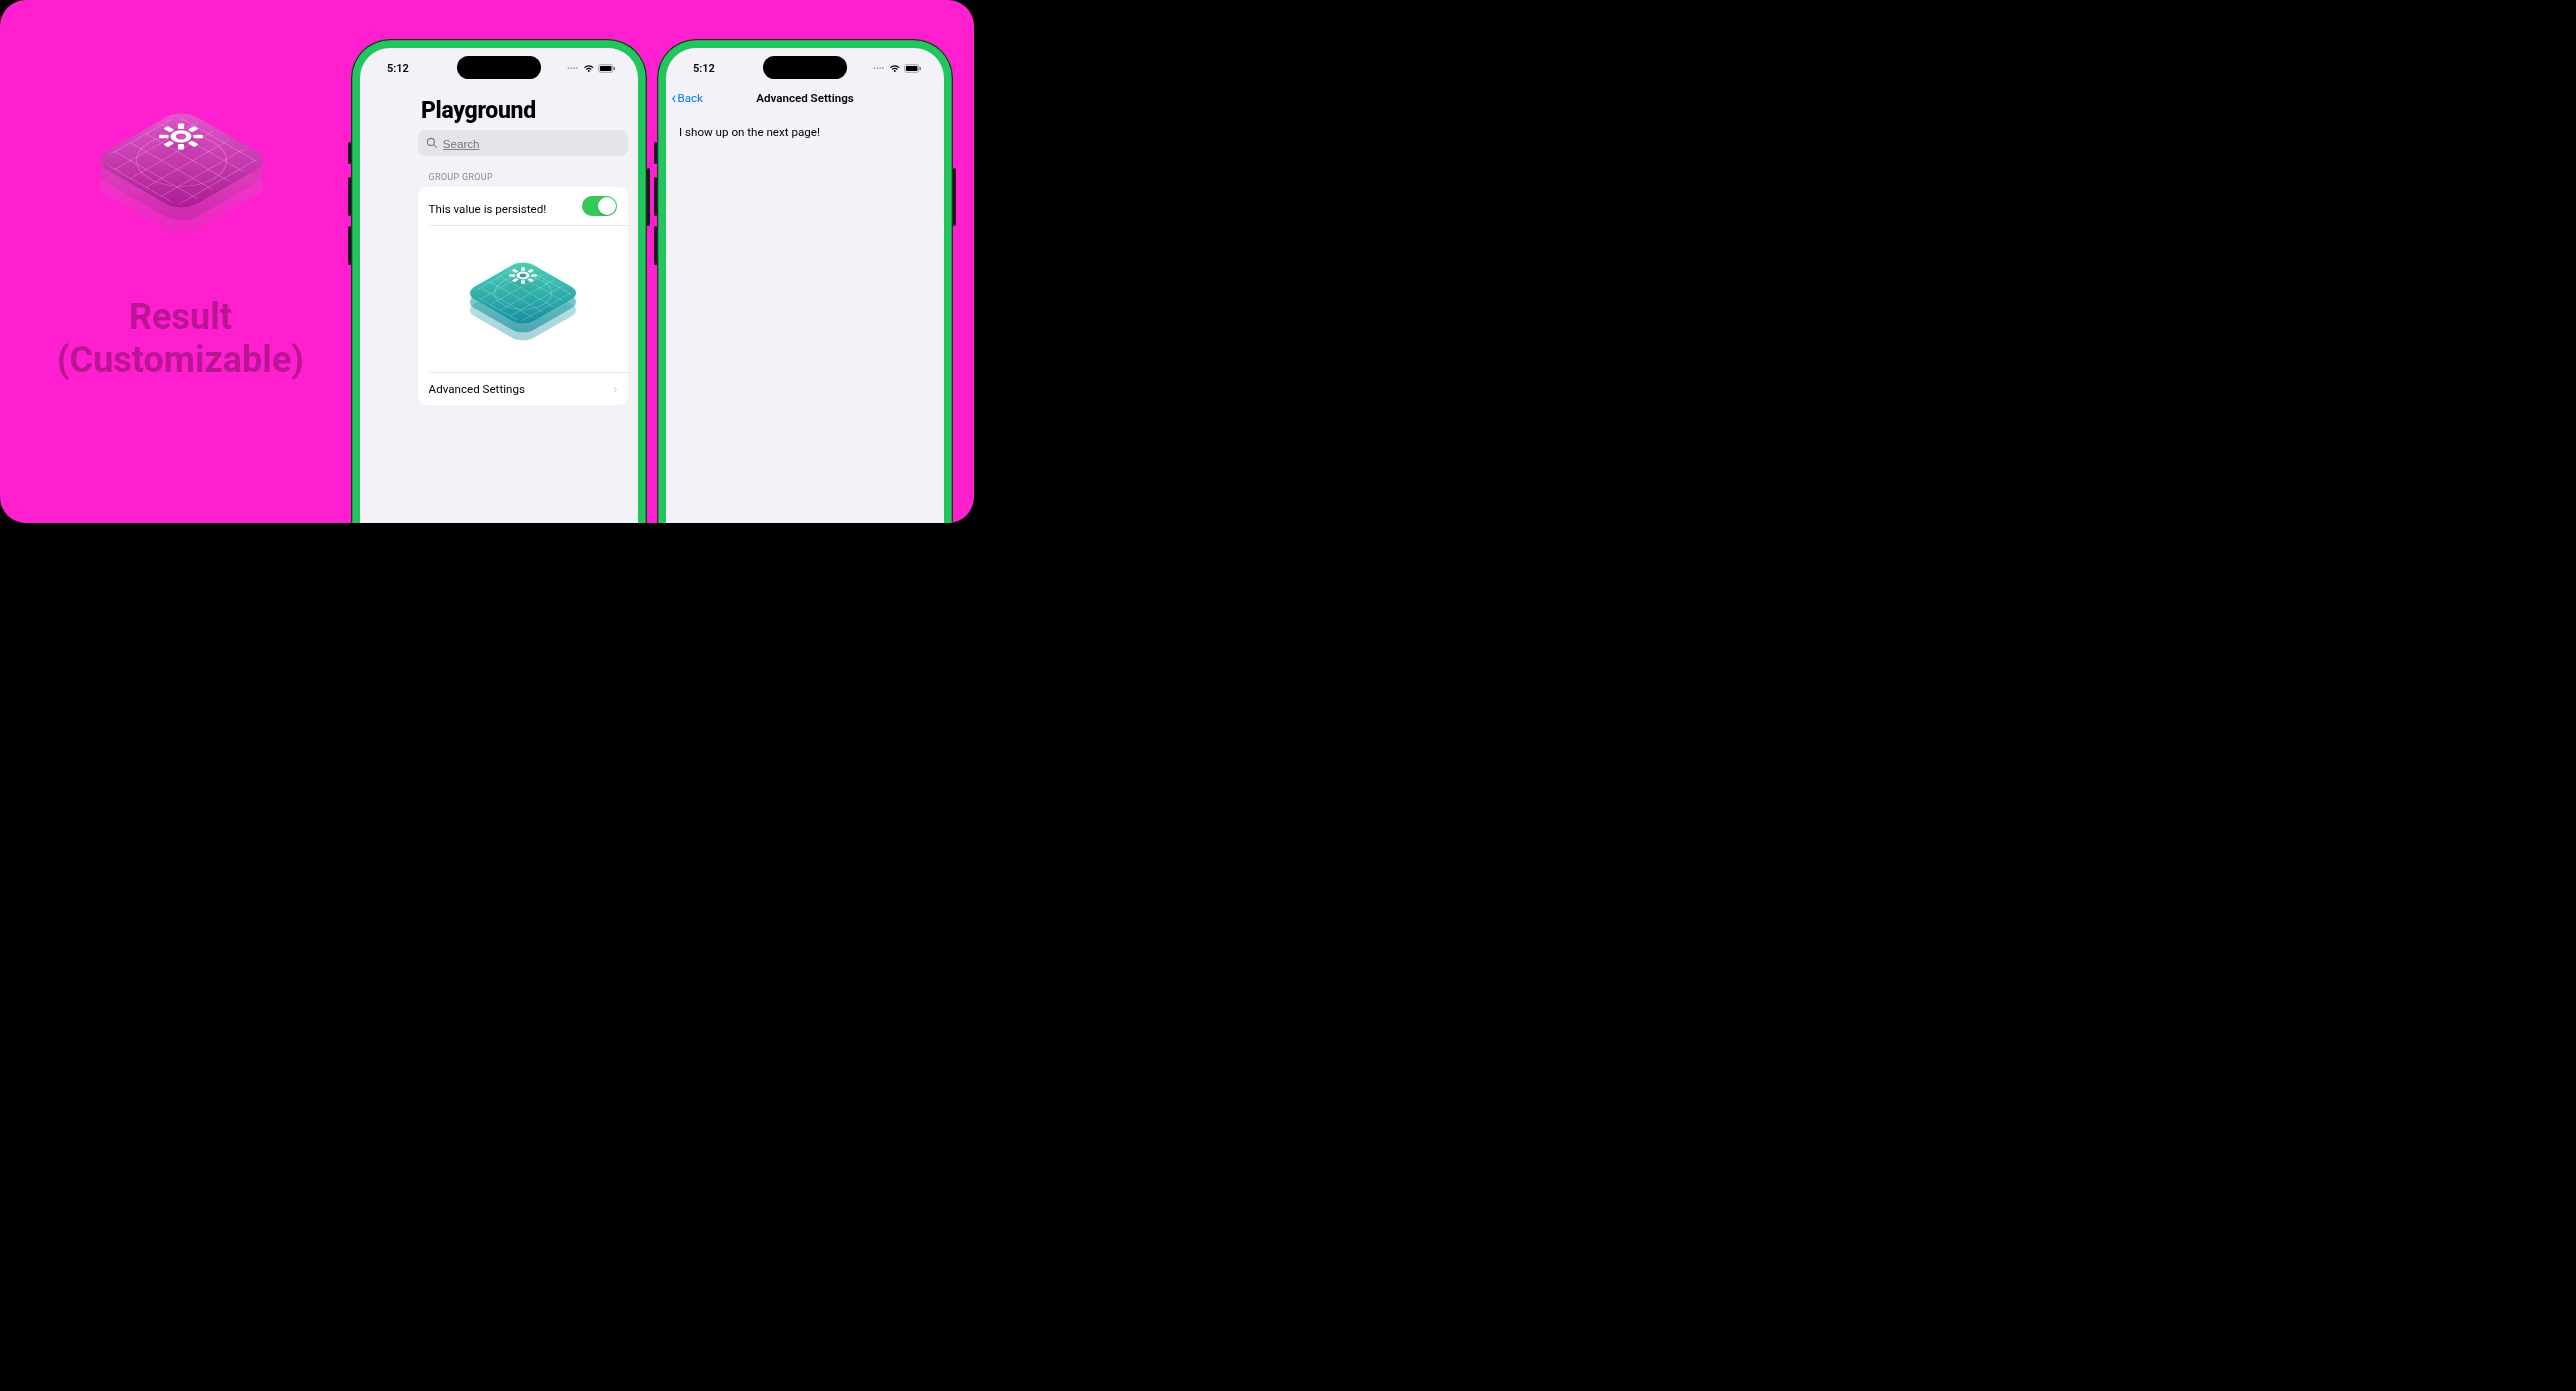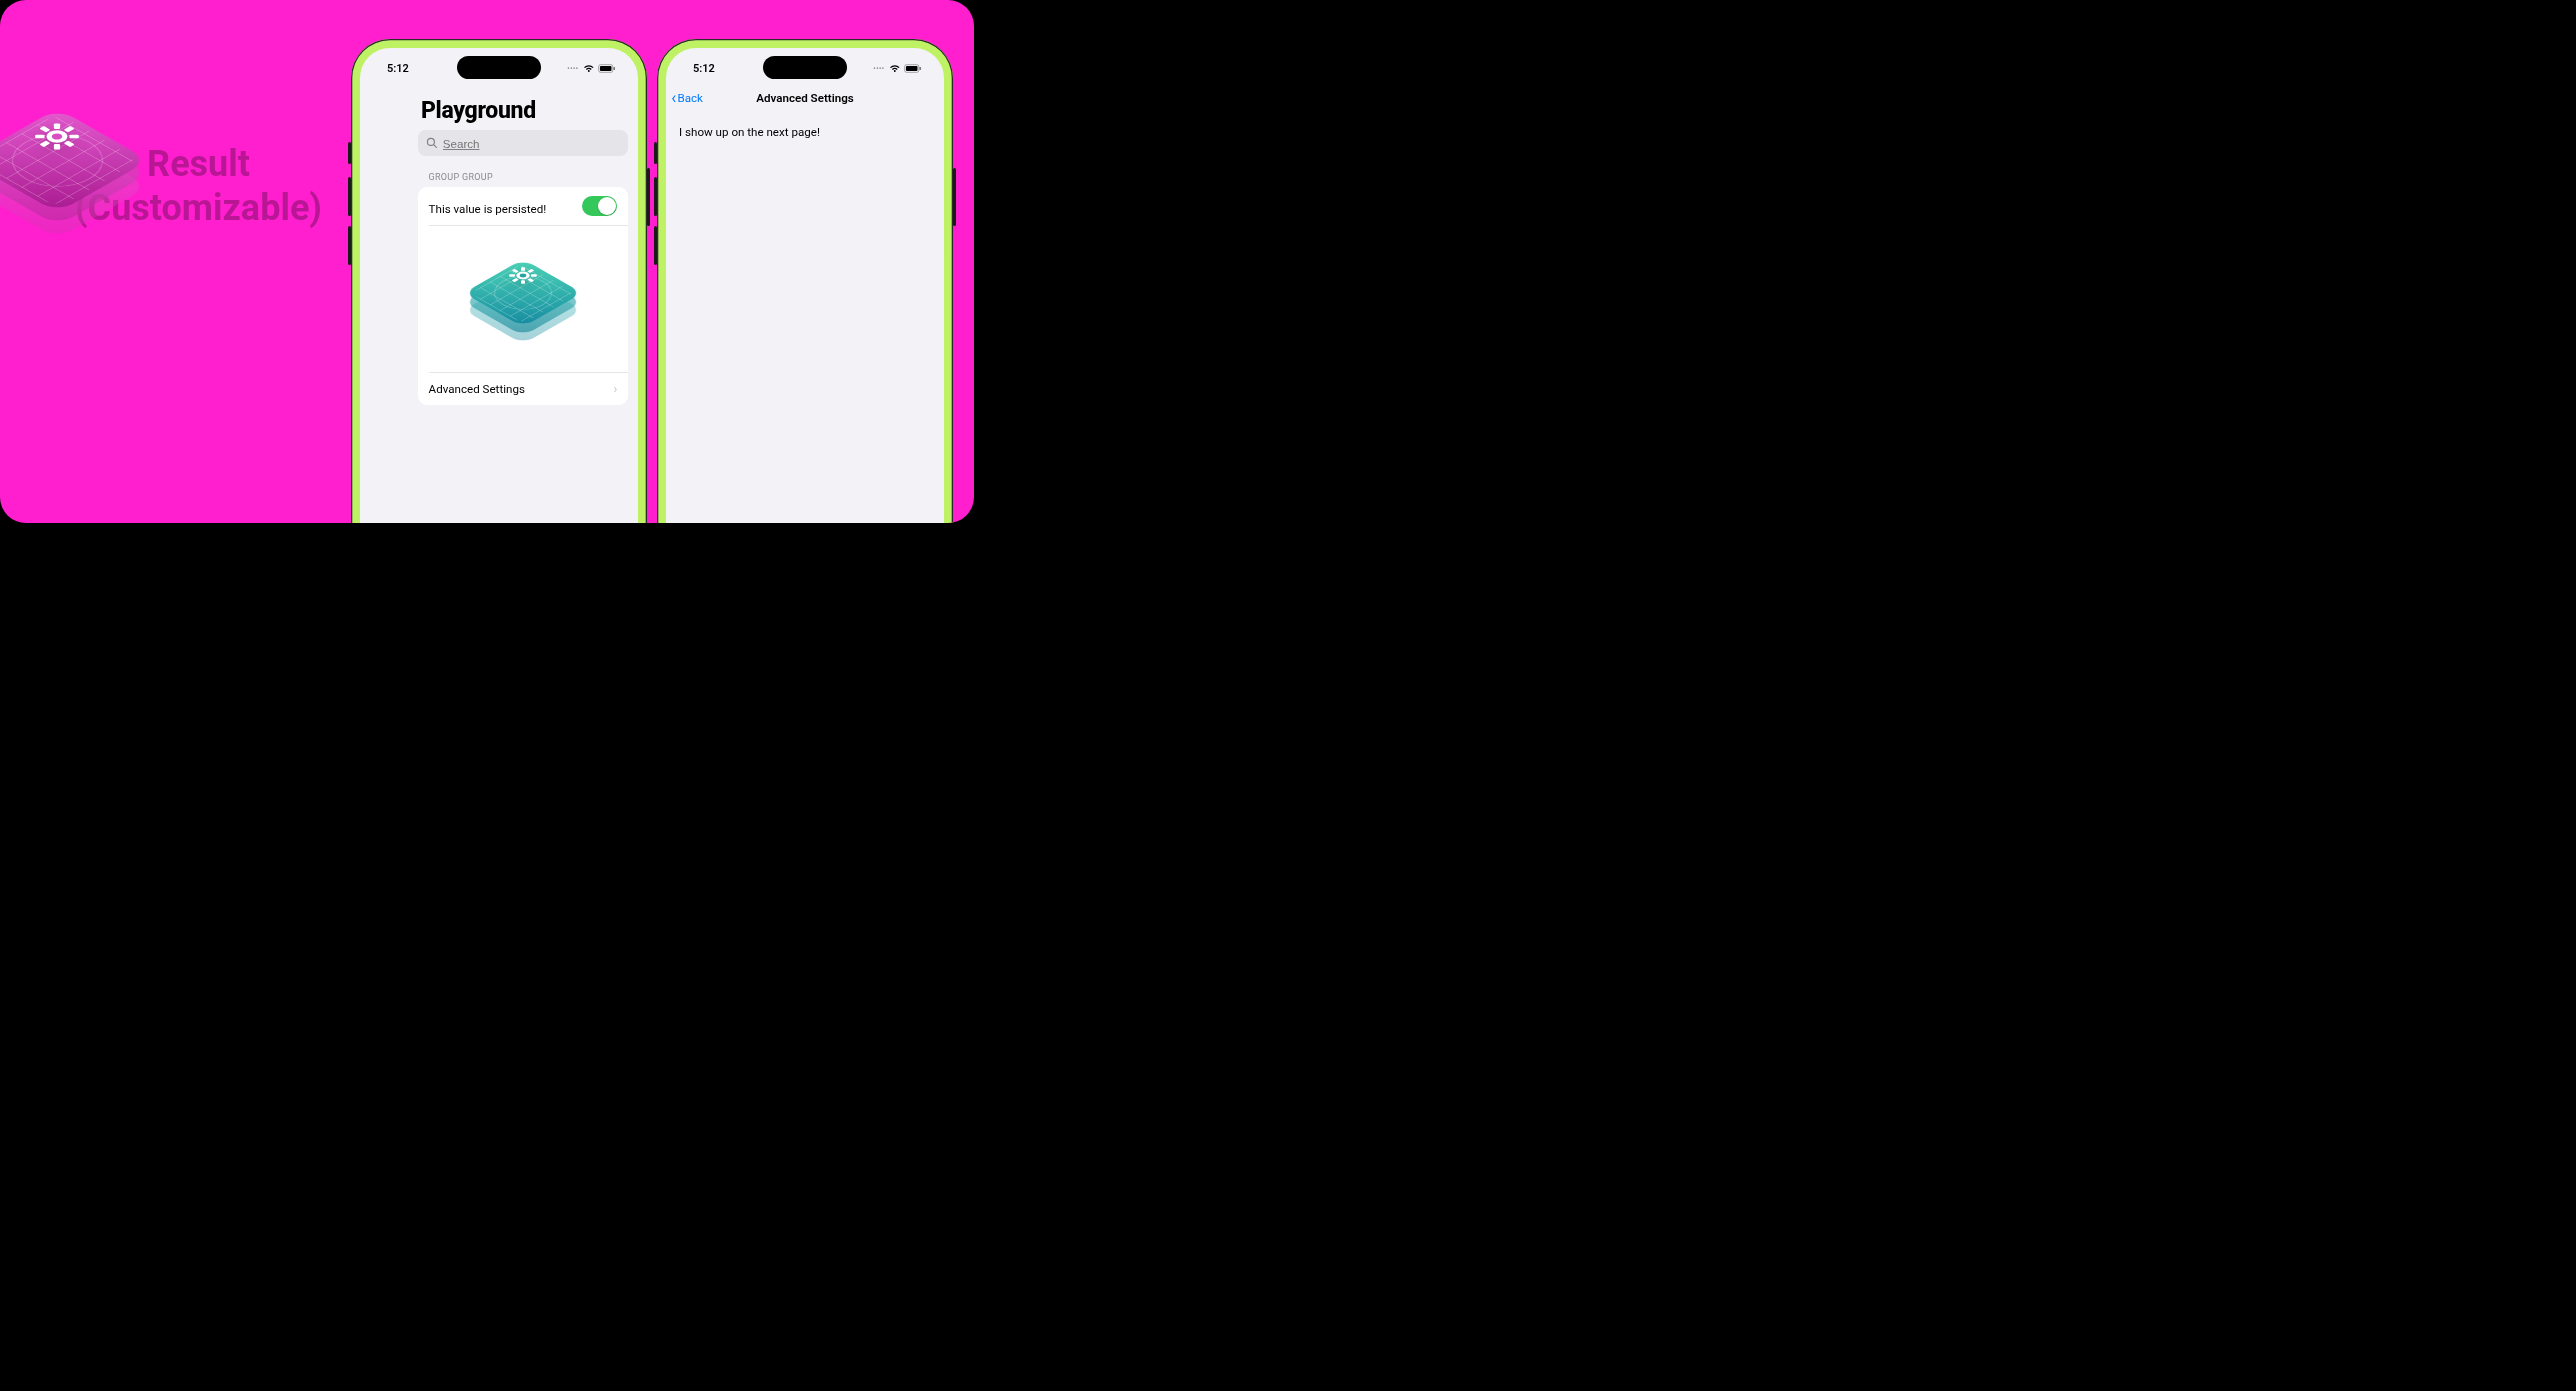--- a/index.html
+++ b/index.html
@@ -19,20 +19,21 @@
     overflow: hidden;
   }
 
   
   .promo {
     position: absolute;
     left: 39px;
     top: 77px;
     width: 283px;
     display: flex;
+    flex-direction: column;
     align-items: center;
   }
   .promo-text {
     margin-top: 39px;
     text-align: center;
   }
   .promo-text .line1,
   .promo-text .line2 {
     font-size: 36px;
     font-weight: 700;
@@ -102,21 +103,21 @@
     transform: translate(-50%,-50%);
   }
   .iso-tile.small .gear-wrap { top: 33%; }
   .gear-svg { filter: drop-shadow(0 3.9px 6.4px rgba(0,0,0,0.15)); }
 
   
   .phone {
     position: absolute;
     width: 296px;
     height: 554px;
-    background: #bef264;
+    background: #22c55e;
     border-radius: 39px;
     padding: 9px;
     box-shadow: 0 0 0 1.3px #2a2a2a inset;
   }
   .phone.one { left: 351px; top: 39px; }
   .phone.two { left: 657px; top: 39px; }
   .screen {
     width: 100%;
     height: 100%;
     background: #f2f2f7;

